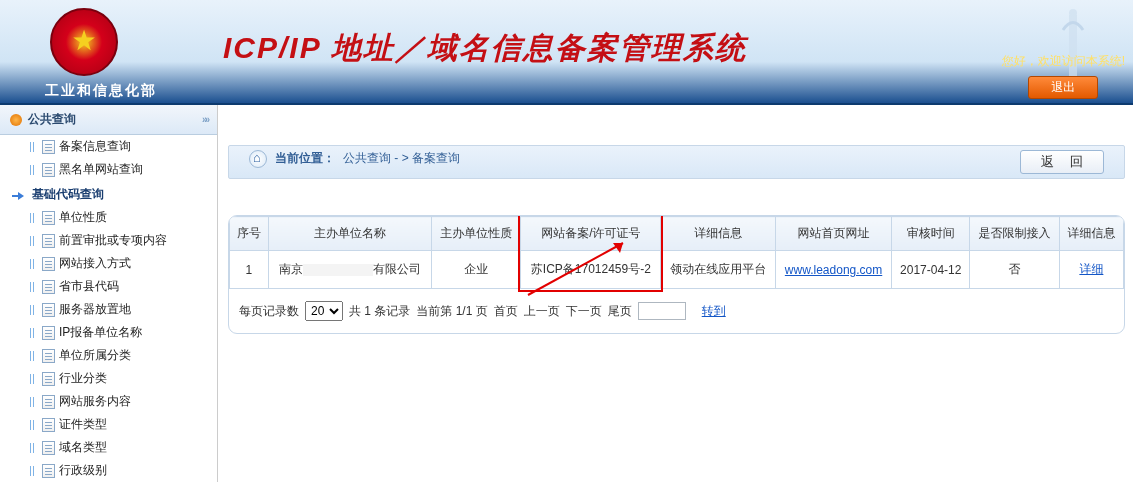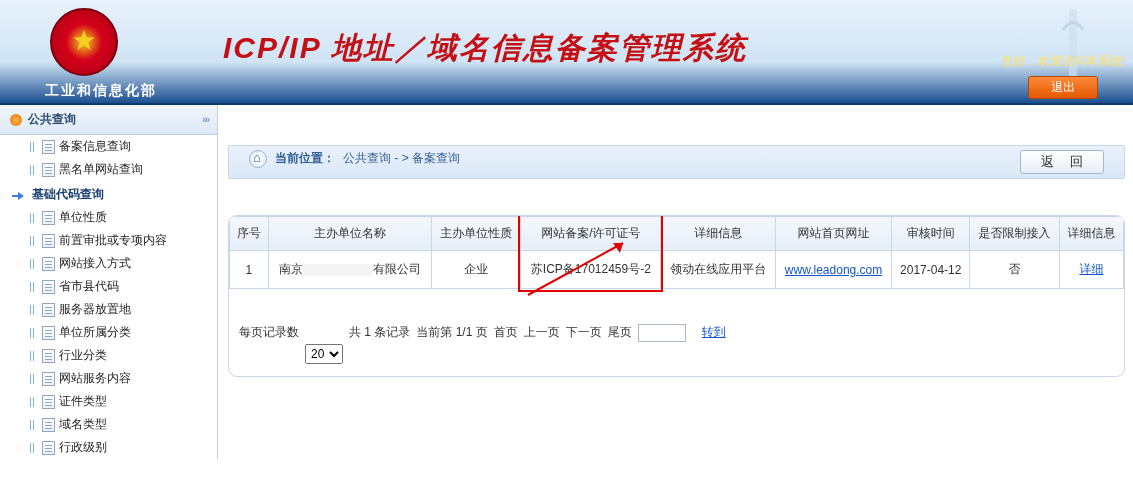--- a/index.html
+++ b/index.html
@@ -32,21 +32,21 @@
 .back-btn{margin-left:auto;background:linear-gradient(#fff,#e8eef6);border:1px solid #9cb8d6;padding:2px 14px;border-radius:3px;color:#333;cursor:pointer;letter-spacing:6px;text-indent:6px;}
 .table-wrap{margin-top:36px;border:1px solid #c7d7e8;border-radius:9px;overflow:hidden;}
 table{width:100%;border-collapse:collapse;}
 th{background:linear-gradient(#f4f8fc,#e6eef8);border:1px solid #c7d7e8;padding:8px 6px;color:#333;font-weight:normal;text-align:center;}
 td{border:1px solid #c7d7e8;padding:10px 6px;text-align:center;color:#333;}
 td a{color:#1356c7;text-decoration:underline;}
 .highlight{position:relative;}
 .highlight::after{content:"";position:absolute;left:-3px;right:-3px;top:-3px;bottom:-3px;border:2px solid #e20000;pointer-events:none;}
 .th-highlight::after{bottom:-42px;}
 .pager-row{padding:12px 10px;display:flex;align-items:center;gap:6px;justify-content:flex-start;color:#333;}
-.pager-row select{font-size:12px;padding:1px;margin-top:43px;}
+.pager-row select{font-size:12px;padding:1px;}
 .pager-link{color:#333;cursor:pointer;}
 .pager-input{width:48px;border:1px solid #aeb7c0;height:18px;}
 .goto{color:#1356c7;text-decoration:underline;cursor:pointer;margin-left:10px;}
 .arrow-annot{position:absolute;pointer-events:none;}
 </style>
 </head>
 <body>
 
 <div class="header">
   <div class="emblem"></div>
@@ -102,20 +102,24 @@
           <span class="file-icon"></span>
           <span>网站接入方式</span>
         </div>
         <div class="nav-item">
           <span class="file-icon"></span>
           <span>省市县代码</span>
         </div>
         <div class="nav-item">
           <span class="file-icon"></span>
           <span>服务器放置地</span>
+        </div>
+        <div class="nav-item">
+          <span class="file-icon"></span>
+          <span>IP报备单位名称</span>
         </div>
         <div class="nav-item">
           <span class="file-icon"></span>
           <span>单位所属分类</span>
         </div>
         <div class="nav-item">
           <span class="file-icon"></span>
           <span>行业分类</span>
         </div>
         <div class="nav-item">

